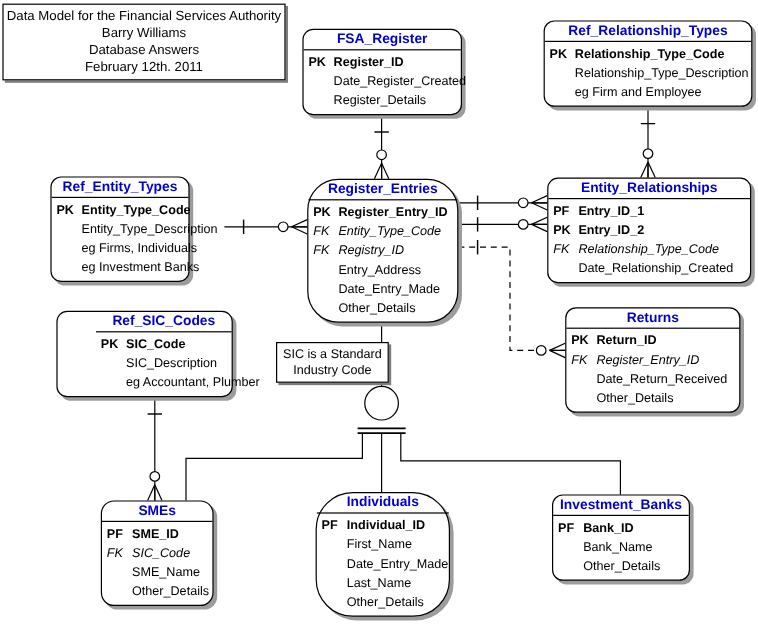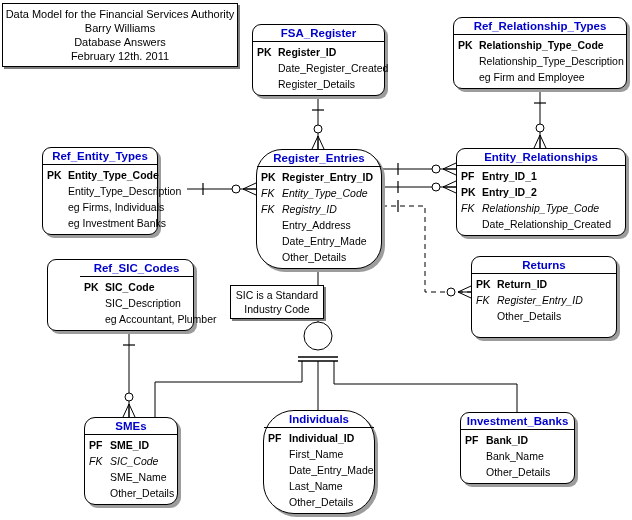--- a/index.html
+++ b/index.html
@@ -261,20 +261,24 @@
         <div class="attr-row">
           <span class="attr-key">PK</span>
           <span class="attr-name pk">Return_ID</span>
         </div>
         <div class="attr-row">
           <span class="attr-key fk">FK</span>
           <span class="attr-name fk">Register_Entry_ID</span>
         </div>
         <div class="attr-row">
           <span class="attr-key"></span>
+          <span class="attr-name plain">Date_Return_Received</span>
+        </div>
+        <div class="attr-row">
+          <span class="attr-key"></span>
           <span class="attr-name plain">Other_Details</span>
         </div>
       </div>
     </div>
     <div class="entity" style="left: 84px; top: 417px; width: 94px; min-height: 86px; border-radius: 11px;">
       <div class="entity-title">SMEs</div>
       <div class="entity-rows">
         <div class="attr-row">
           <span class="attr-key">PF</span>
           <span class="attr-name pk">SME_ID</span>

